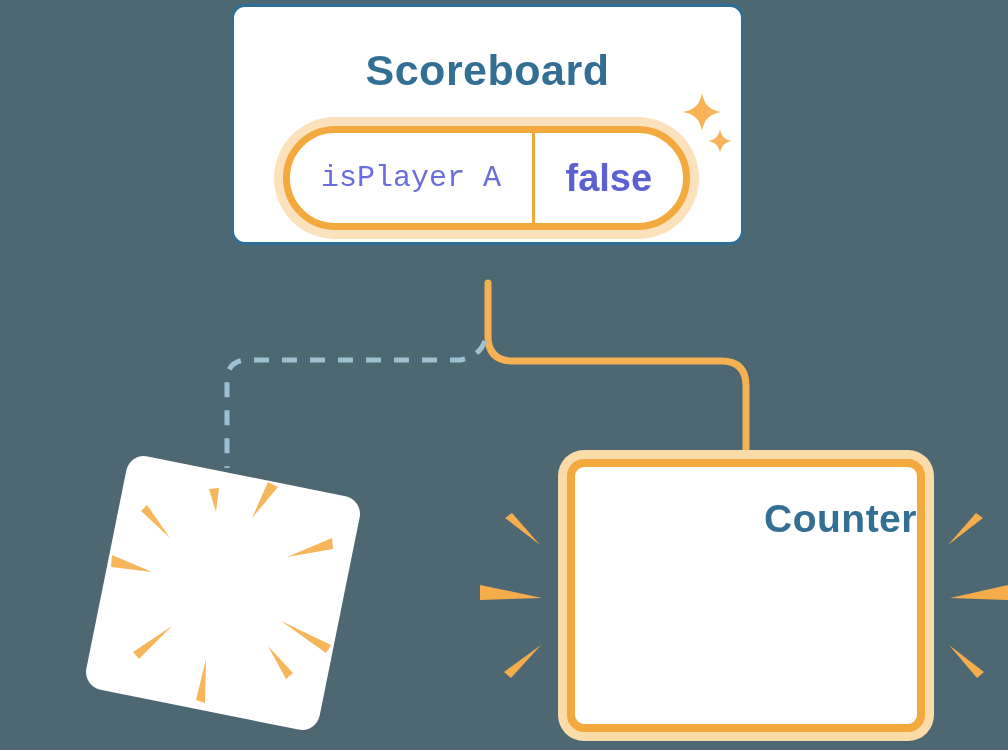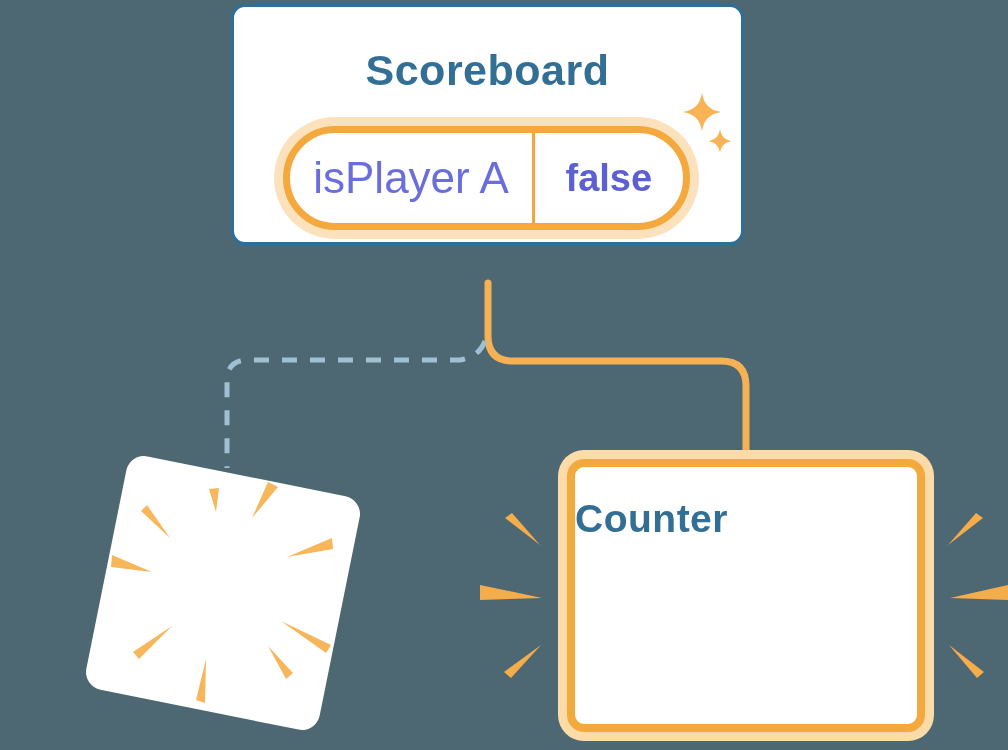--- a/index.html
+++ b/index.html
@@ -30,36 +30,36 @@
     position:absolute;left:40px;top:110px;width:425px;height:122px;
     background:var(--orange-light,#FBE2BC);border-radius:62px;
     padding:9px;box-sizing:border-box;
   }
   .state-pill{
     width:100%;height:100%;box-sizing:border-box;background:#fff;
     border:7px solid var(--orange,#F4A93E);border-radius:53px;
     display:flex;align-items:stretch;overflow:hidden;
   }
   .state-pill .cell{display:flex;align-items:center;justify-content:center;}
-  .state-pill .cell.label{flex:62 0 0;color:var(--purple-text,#6A6EDC);font-size:44px;}
+  .state-pill .cell.label{flex:62 0 0;color:var(--purple-text,#6A6EDC);font-size:30px;font-family:Liberation Mono, monospace;}
   .state-pill .cell.value{flex:38 0 0;color:var(--purple-bold,#5C60D2);font-size:38px;font-weight:700;}
   .state-pill .pill-divider{width:2.5px;background:var(--orange-divider,#F0A73E);}
 
   .sparkles{position:absolute;left:447px;top:84px;}
 
   
   .counter-card-glow{
     position:absolute;left:558px;top:450px;width:376px;height:291px;
     background:var(--orange-light2,#FBDCA8);border-radius:26px;
     padding:9px;box-sizing:border-box;z-index:2;
   }
   .counter-card{
     width:100%;height:100%;box-sizing:border-box;background:#fff;
     border:8px solid var(--orange,#F4A93E);border-radius:17px;
-    display:flex;flex-direction:column;align-items:flex-start;gap:40px;
+    display:flex;flex-direction:column;align-items:flex-end;gap:40px;
   }
   .counter-card .card-title{margin-top:32px;font-size:39px;line-height:1;}
   .count-pill{
     margin-top:26px;width:270px;height:100px;box-sizing:border-box;
     background:#fff;border:2.5px solid var(--purple-line,#5E63D2);
     border-radius:60px;display:flex;align-items:stretch;overflow:hidden;
   }
   .count-pill .cell{display:flex;align-items:center;justify-content:center;}
   .count-pill .cell.label{flex:65 0 0;color:var(--purple-text,#6A6EDC);font-size:37px;}
   .count-pill .cell.value{flex:35 0 0;color:var(--purple-text,#6A6EDC);font-size:39px;}

